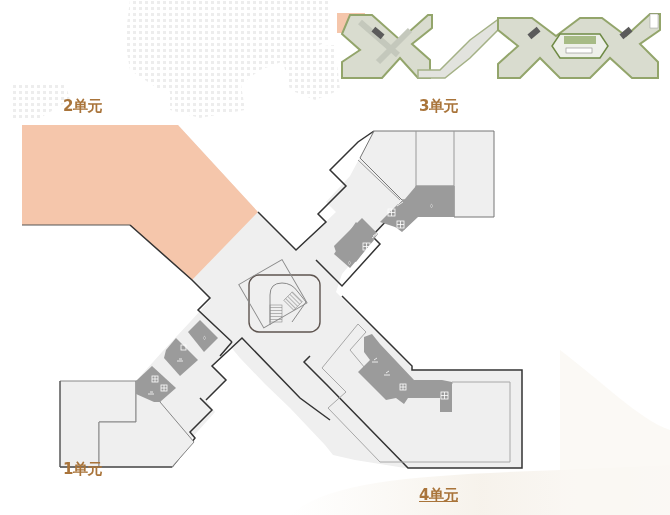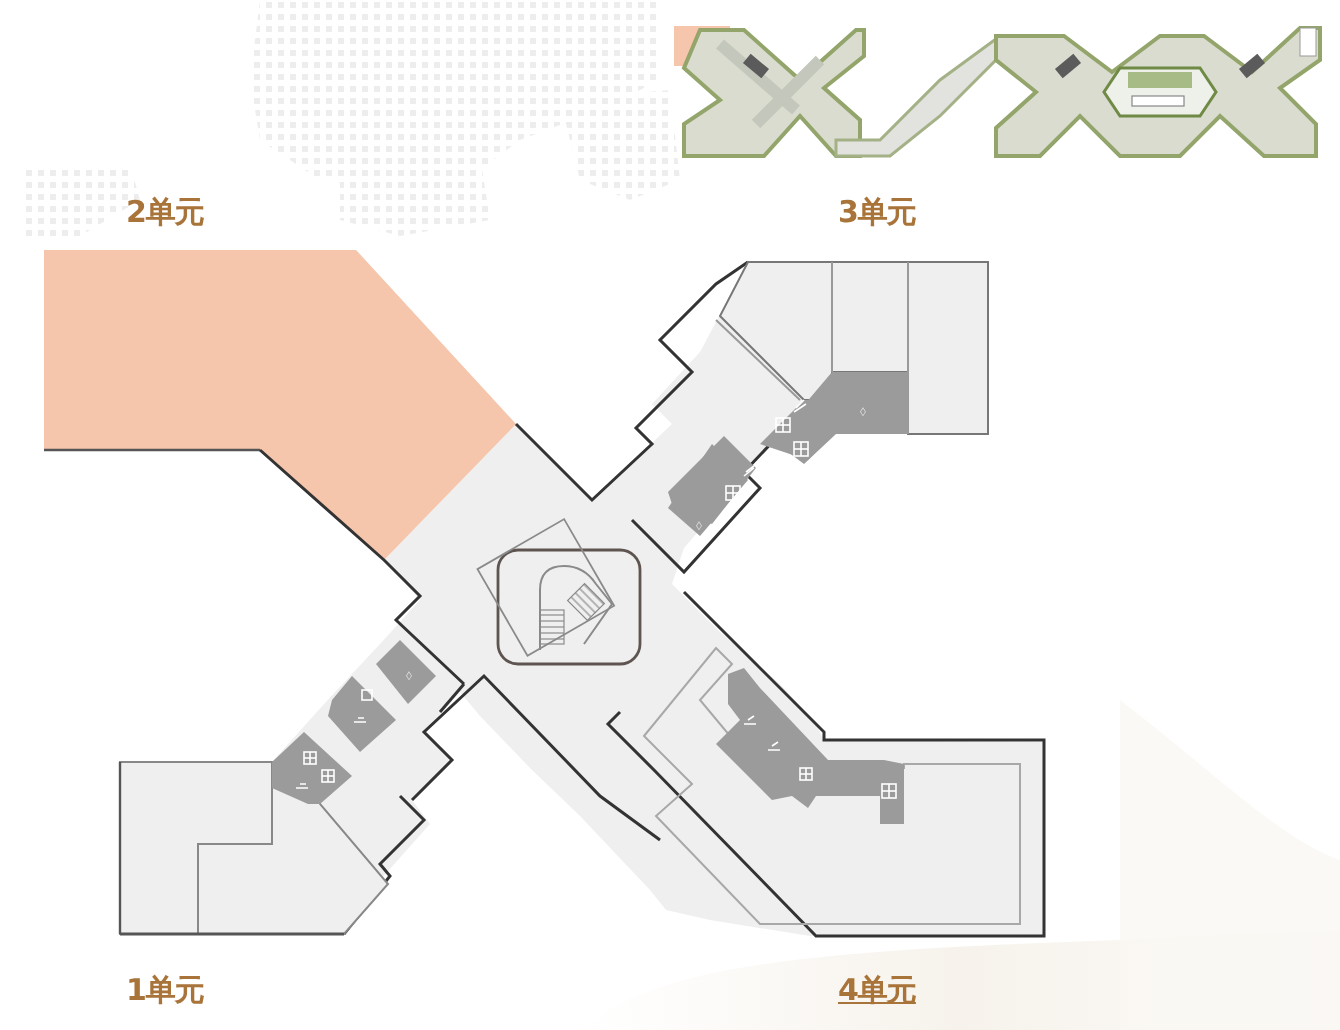--- a/index.html
+++ b/index.html
@@ -13,21 +13,21 @@
   .label {
     position: absolute;
     font-size: 15px;
     font-weight: bold;
     color: #a9743a;
     font-family: "DejaVu Sans", "Liberation Sans", sans-serif;
     letter-spacing: -0.5px;
   }
   #lbl-2 { left: 63px; top: 97px; }
   #lbl-3 { left: 419px; top: 97px; text-align: center; }
-  #lbl-1 { left: 63px; top: 486px; }
+  #lbl-1 { left: 63px; top: 460px; }
   #lbl-4 { left: 419px; top: 486px; text-decoration: underline; }
   svg { position: absolute; left: 0; top: 0; }
 </style>
 </head>
 <body>
 
 <div class="stage">
 
   <svg width="670" height="515" viewBox="0 0 670 515">
     <defs>

